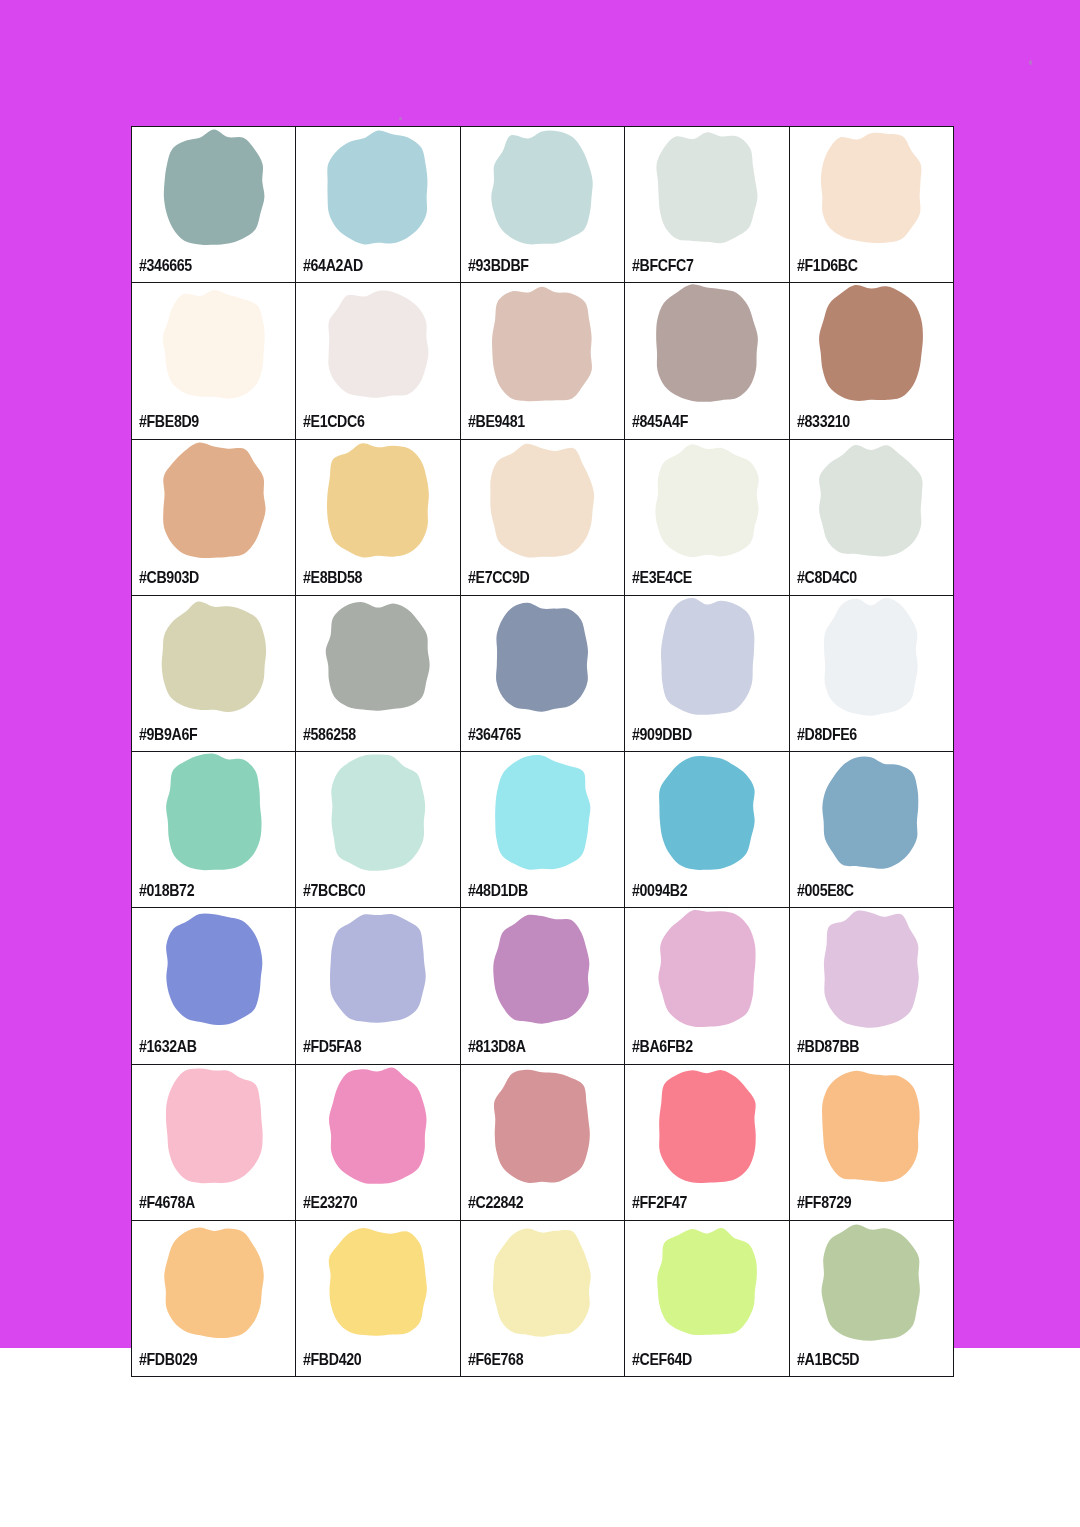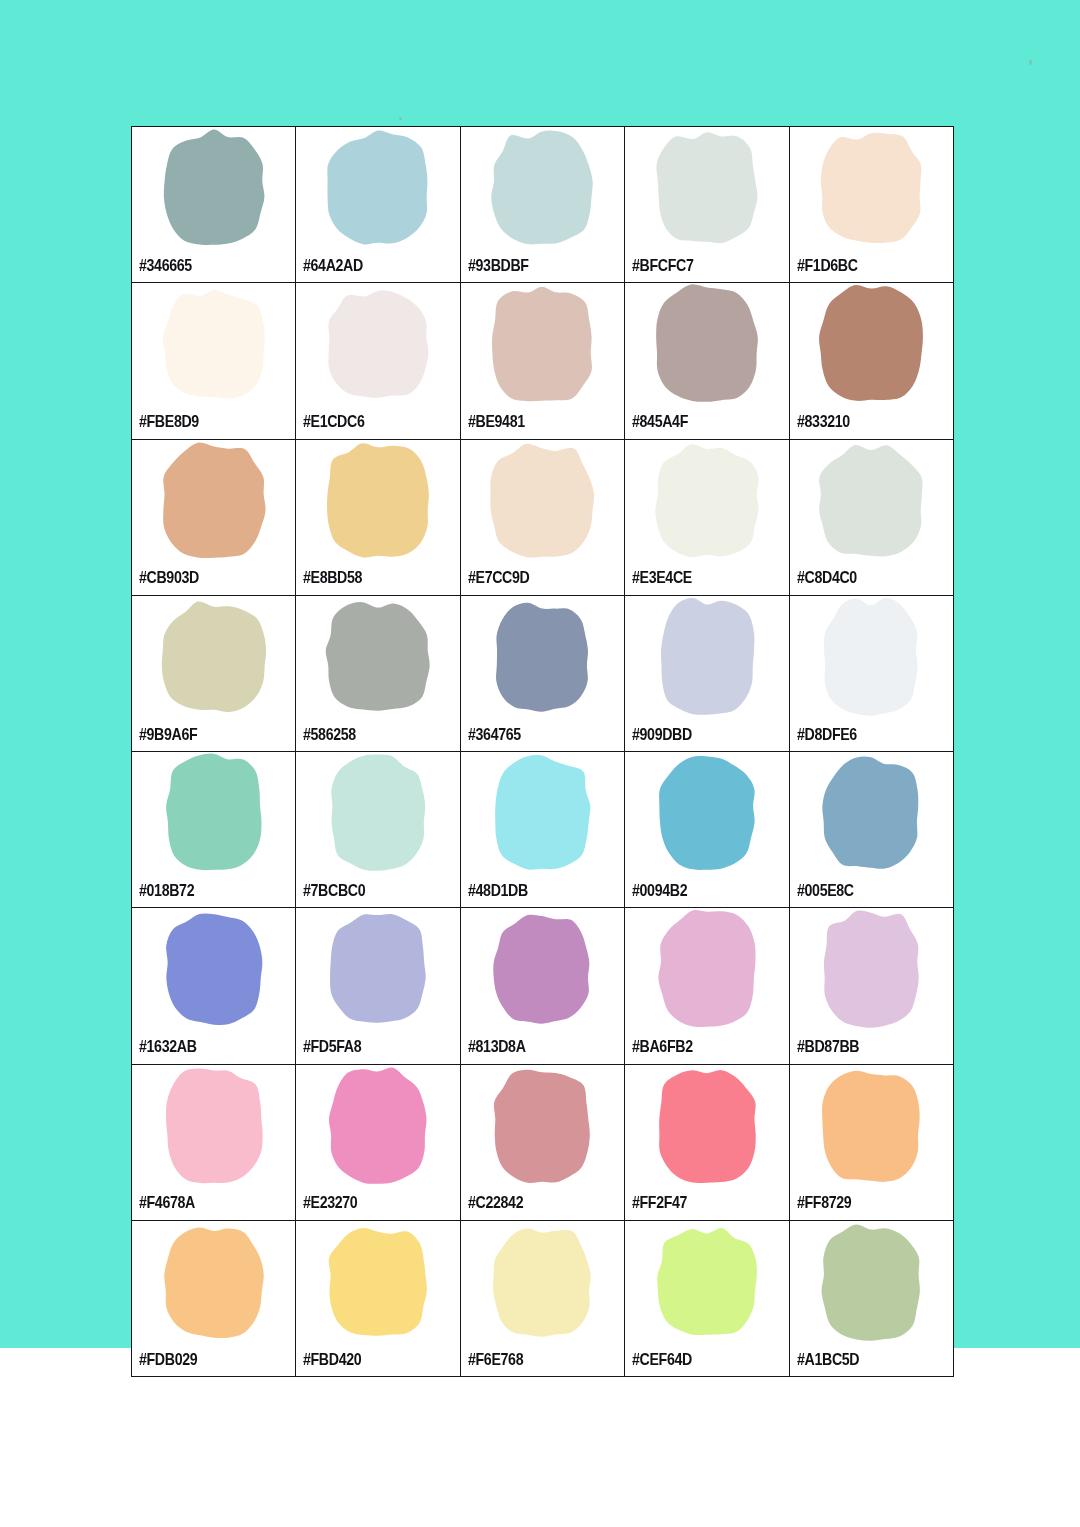--- a/index.html
+++ b/index.html
@@ -13,21 +13,21 @@
     height: 1527px;
     font-family: "Liberation Sans", sans-serif;
     overflow: hidden;
     position: relative;
   }
   #palette-sheet {
     position: absolute;
     left: 0; top: 0;
     width: 1080px;
     height: 1348px;
-    background: #5eead4;
+    background: #d946ef;
   }
   #palette-table {
     position: absolute;
     left: 131px;
     top: 126px;
     width: 817px;
     height: 1242px;
     border-collapse: collapse;
     table-layout: fixed;
     background: #ffffff;

